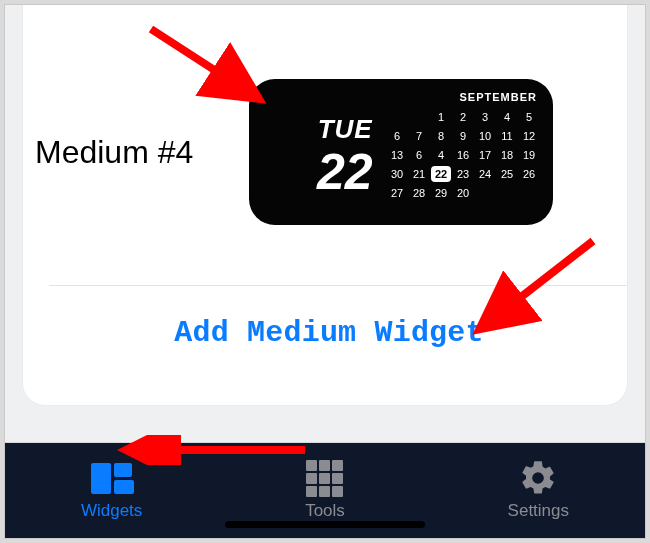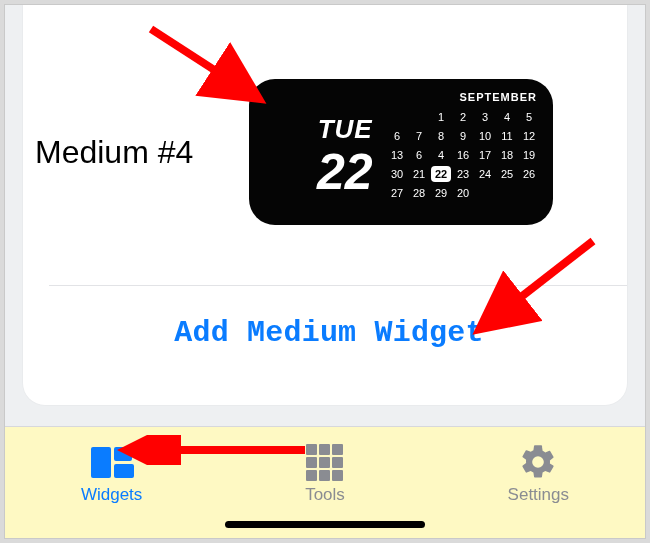--- a/index.html
+++ b/index.html
@@ -127,22 +127,22 @@
     font-weight: 600;
     color: #0a7cff;
     letter-spacing: 0.2px;
     cursor: pointer;
     font-family: Liberation Mono, monospace;
   }
   
   .tabbar {
     position: absolute;
     left: 0; right: 0; bottom: 0;
-    height: 112px;
-    background: #fef9c3;
+    height: 96px;
+    background: #0f172a;
     border-top: 1px solid #d7d8dc;
     display: flex;
     justify-content: space-around;
     align-items: flex-start;
     padding-top: 16px;
   }
   .tab {
     display: flex;
     flex-direction: column;
     align-items: center;

